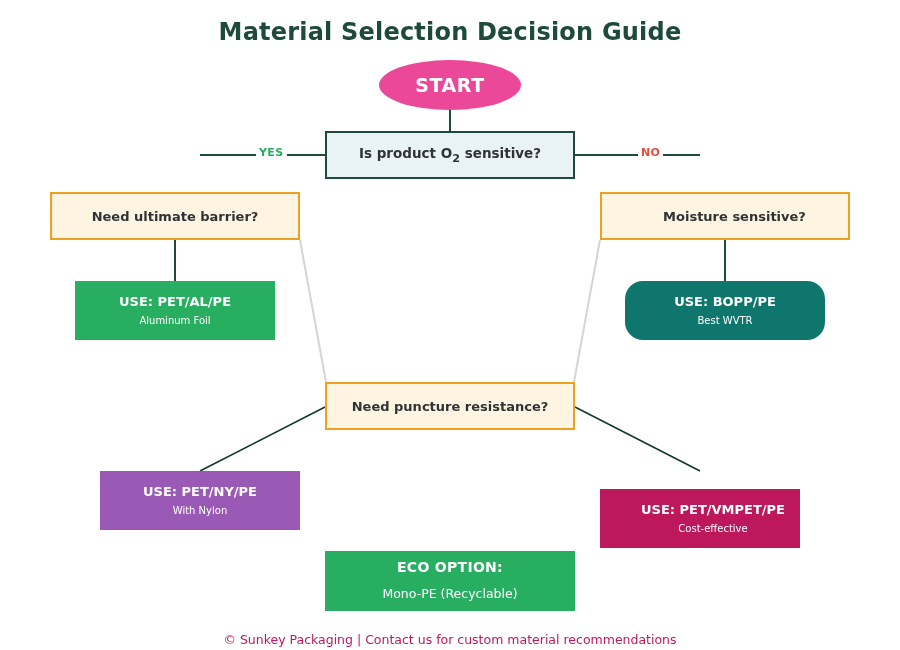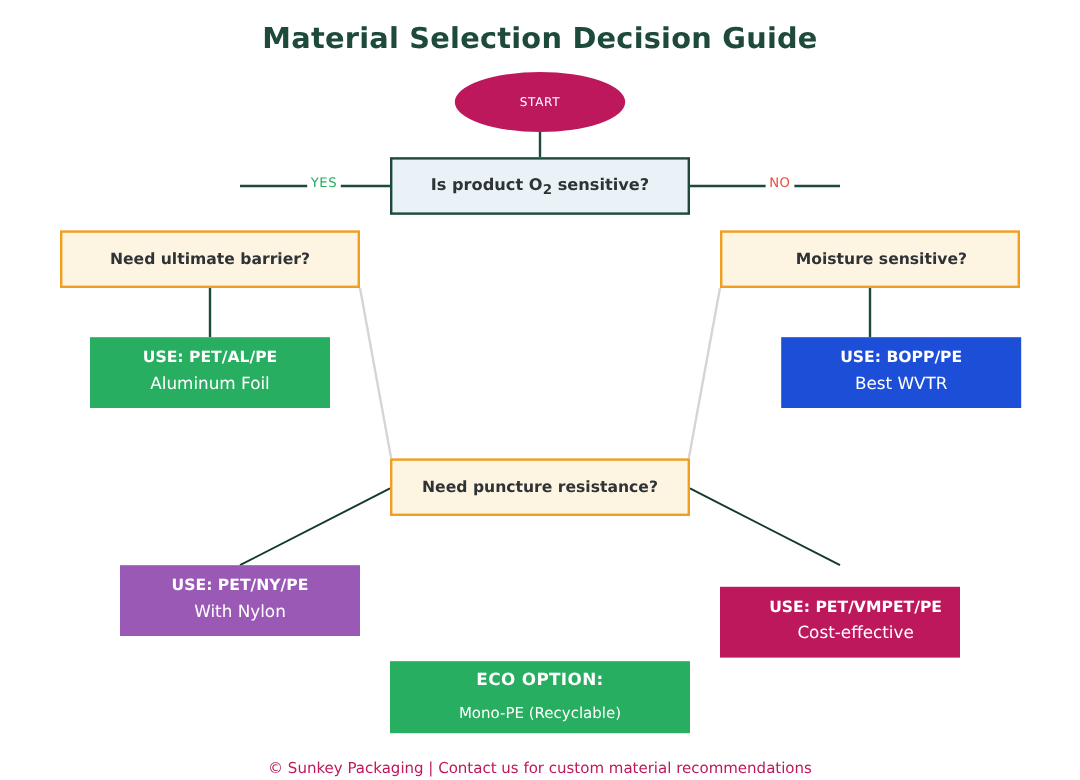--- a/index.html
+++ b/index.html
@@ -58,24 +58,24 @@
     text-align: center;
   }
 
   
   .start-node {
     left: 379px;
     top: 60px;
     width: 142px;
     height: 50px;
     border-radius: 50%;
-    background: #be185d;
+    background: #ec4899;
     color: #ffffff;
-    font-size: 10px;
-    font-weight: normal;
+    font-size: 19px;
+    font-weight: bold;
     letter-spacing: 0.6px;
   }
 
   
   .decision-primary {
     background: #e8f2f7;
     border: 2px solid #1d4a3a;
     color: #2f3336;
     font-size: 13.5px;
     font-weight: bold;
@@ -94,45 +94,45 @@
   .result {
     color: #ffffff;
     padding: 4px 6px;
   }
   .result .result-title {
     font-size: 13px;
     font-weight: bold;
     line-height: 1.35;
   }
   .result .result-sub {
-    font-size: 14px;
+    font-size: 10px;
     font-weight: normal;
     line-height: 1.5;
     margin-top: 3px;
   }
   .result.wide .result-title { font-size: 13px; }
   .result.eco .result-title { font-size: 14px; letter-spacing: 0.3px; }
   .result.eco .result-sub { font-size: 12.5px; margin-top: 8px; }
 
   
   #node-foil      { left: 75px;  top: 281px; width: 200px; height: 59px; background: #27ae60; }
-  #node-bopp      { left: 651px; top: 281px; width: 200px; height: 59px; background: #1d4ed8; }
+  #node-bopp      { left: 625px; top: 281px; width: 200px; height: 59px; background: #0f766e; border-radius: 18px; }
   #node-nylon     { left: 100px; top: 471px; width: 200px; height: 59px; background: #9b59b6; }
   #node-vmpet     { left: 600px; top: 489px; width: 200px; height: 59px; background: #be185d; padding-left: 32px; }
   #node-eco       { left: 325px; top: 551px; width: 250px; height: 60px; background: #27ae60; }
 
   #node-q-o2        { left: 325px; top: 131px; width: 250px; height: 48px; }
   #node-q-barrier   { left: 50px;  top: 192px; width: 250px; height: 48px; }
   #node-q-moisture  { left: 600px; top: 192px; width: 250px; height: 48px; padding-left: 19px; }
   #node-q-puncture  { left: 325px; top: 382px; width: 250px; height: 48px; }
 
   .edge-label {
     position: absolute;
     font-size: 11px;
-    font-weight: normal;
+    font-weight: bold;
     letter-spacing: 0.4px;
     background: #ffffff;
     padding: 0 3px;
   }
   #label-yes { left: 256px; top: 146px; color: #27ae60; }
   #label-no  { left: 638px; top: 146px; color: #e74c3c; }
 </style>
 </head>
 <body>
 

